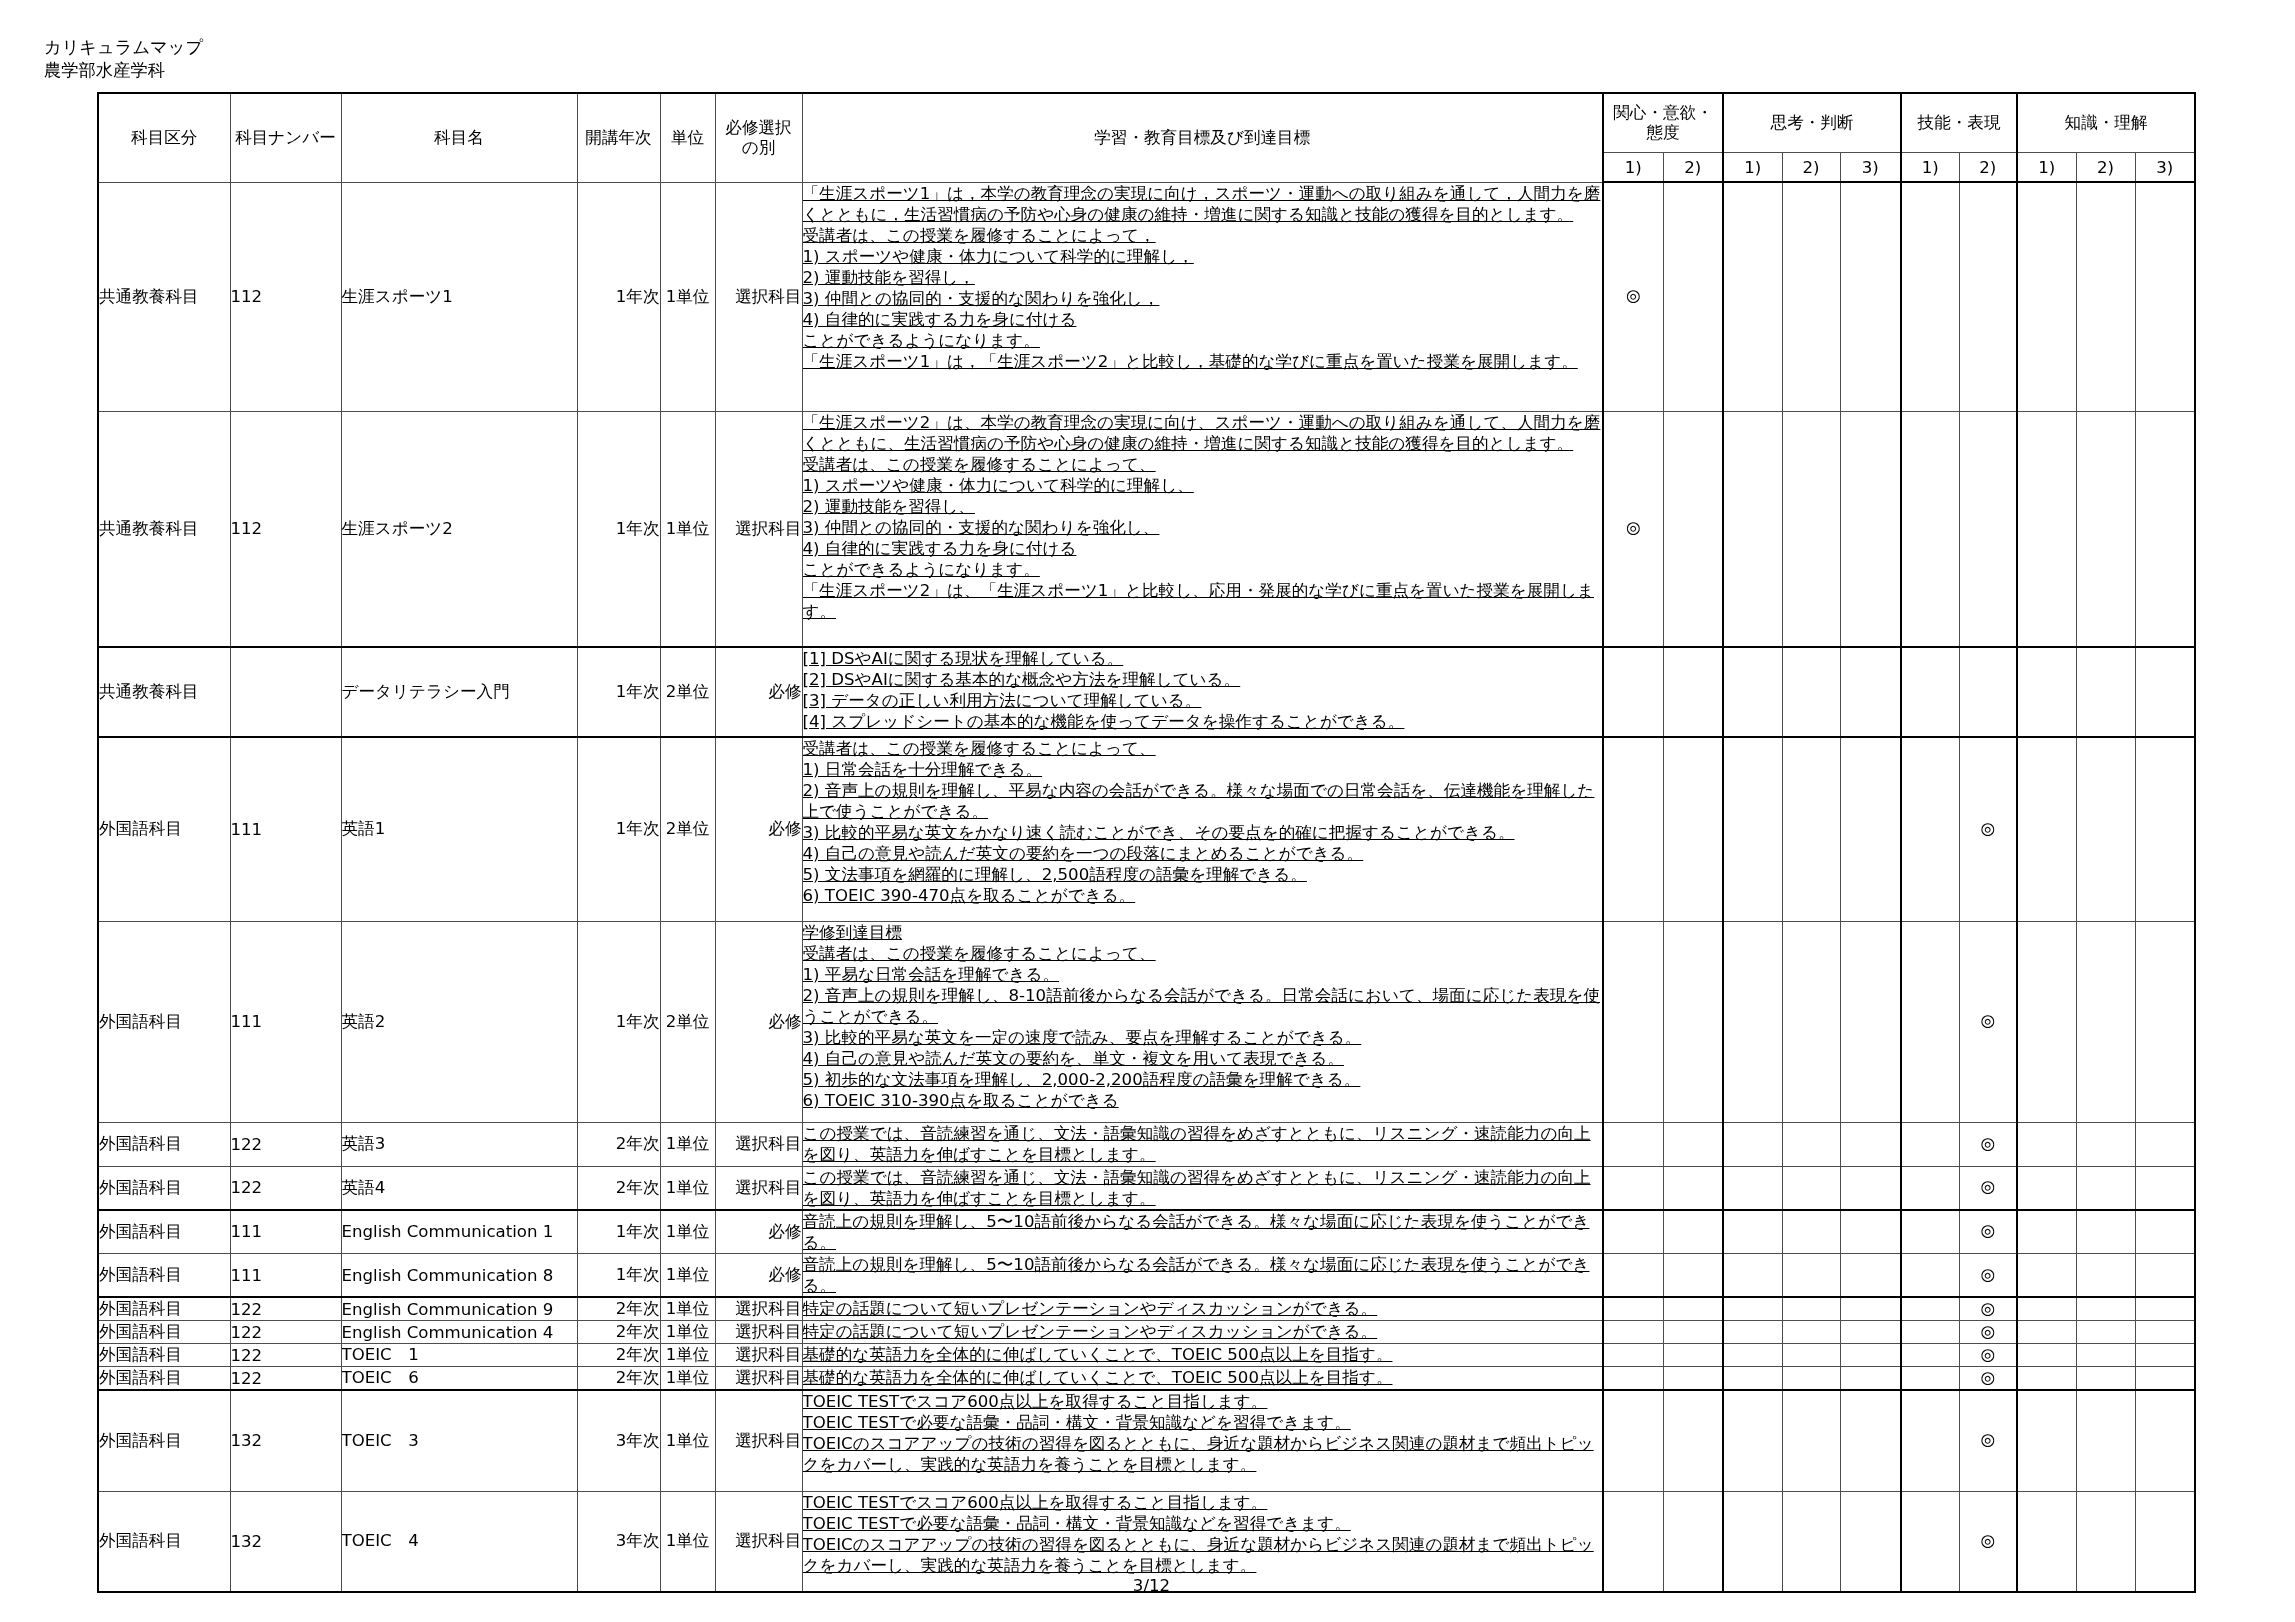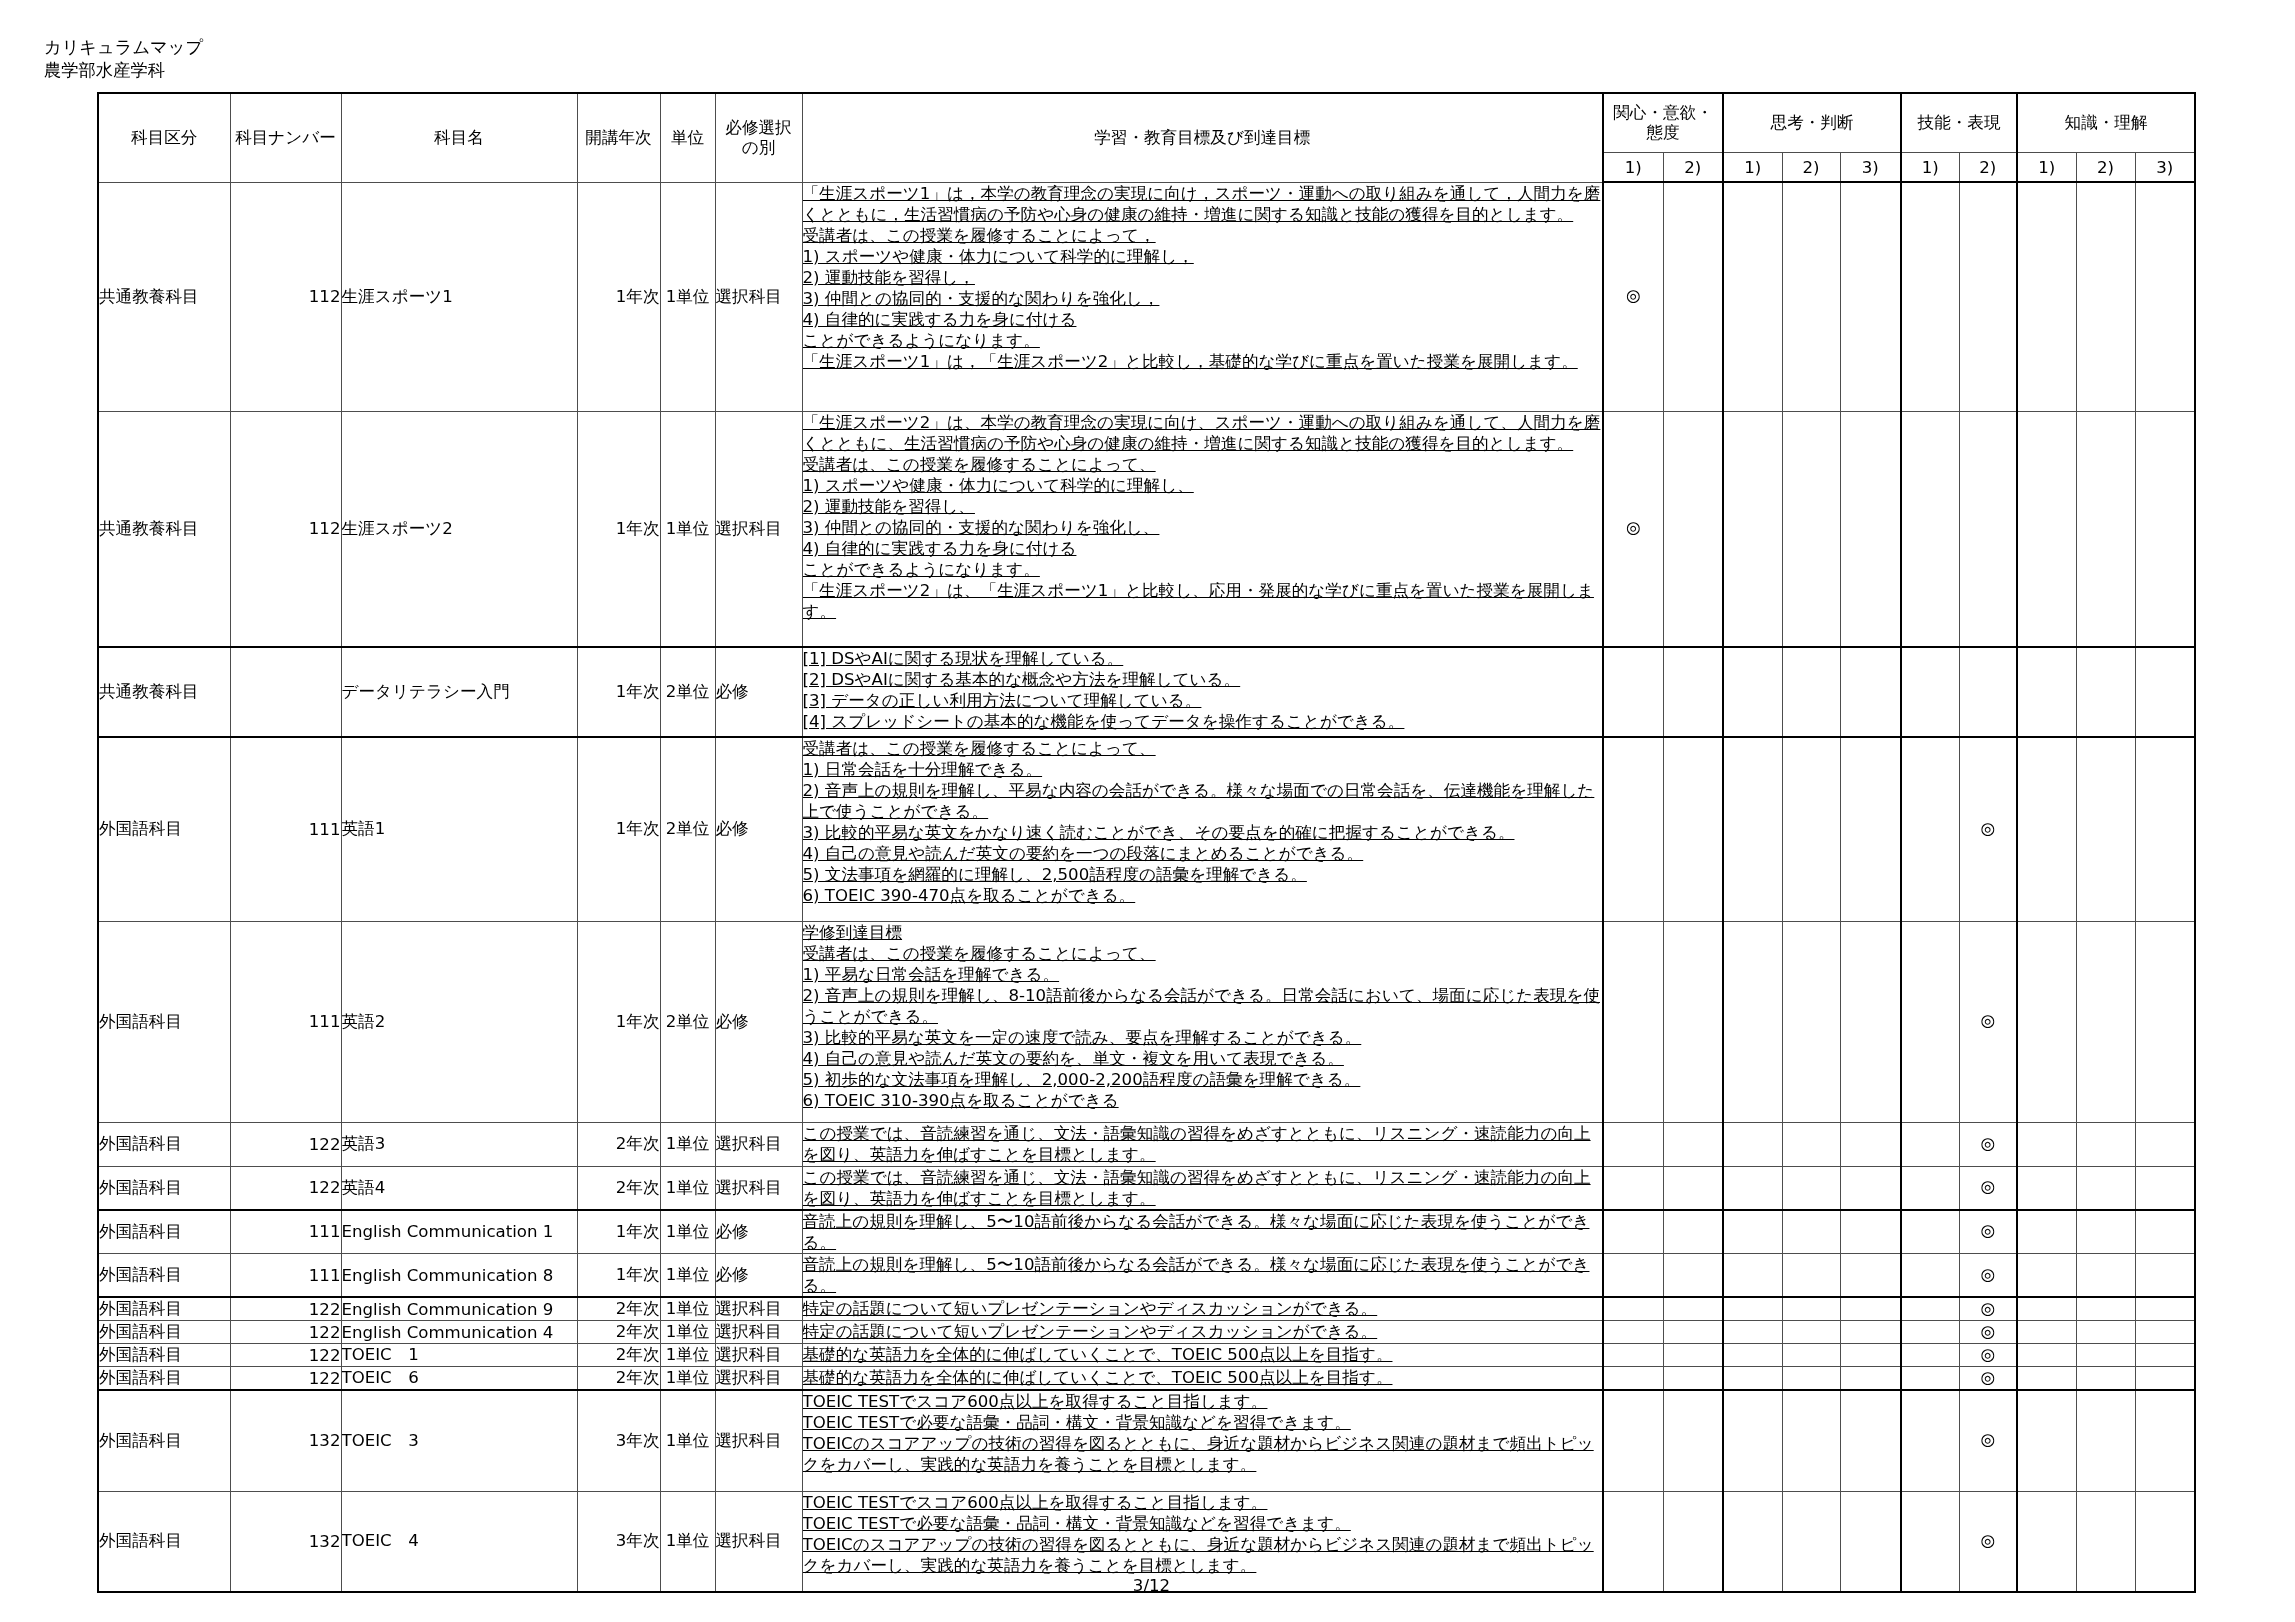--- a/index.html
+++ b/index.html
@@ -10,25 +10,25 @@
               border-collapse:collapse;table-layout:fixed;
               border:2.1px solid #000;}
   .curr-table th,.curr-table td{border:0.7px solid #4d4d4d;padding:0;overflow:hidden;
               font-weight:normal;font-size:16.6px;}
   .h-top th{height:58px;text-align:center;vertical-align:middle;}
   .h-sub th{height:28px;text-align:center;vertical-align:middle;border-bottom:2.1px solid #000;}
   .hcell{background:#fff;}
   .pre{white-space:pre-line;line-height:1.2;}
   .grp-start{border-left:2.1px solid #000 !important;}
   .c-cat{text-align:left;padding-left:6.2px;}
-  .c-num{text-align:right;}
+  .c-num{text-align:left;}
   .c-name{text-align:left;padding-left:5.5px;}
   .c-year{text-align:right;}
   .c-credit{text-align:center;}
-  .c-type{text-align:left;}
+  .c-type{text-align:right;}
   .c-goals{text-align:left;vertical-align:top;white-space:pre-line;word-break:break-all;
            line-height:21px;padding:0.7px 5.5px 0 5.5px;font-size:16.6px;text-decoration:underline;}
   .c-mark{text-align:center;vertical-align:middle;font-size:19.4px;line-height:1;}
   .thick-bottom td{border-bottom:2.1px solid #000;}
   .page-number{position:absolute;left:4px;top:1576px;width:2295px;text-align:center;font-size:16.6px;}
 </style>
 </head>
 <body>
 
 <div class="page">

